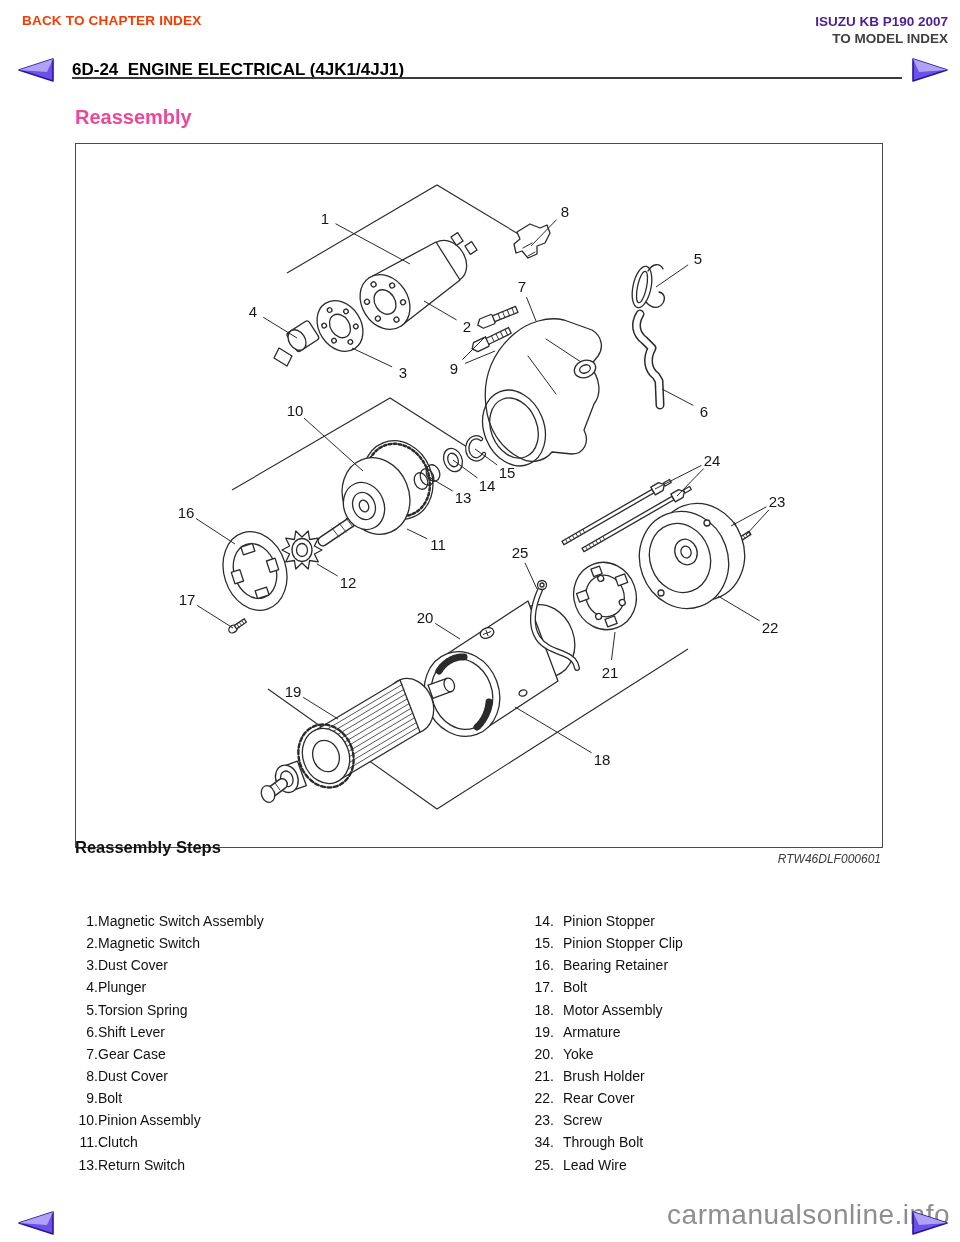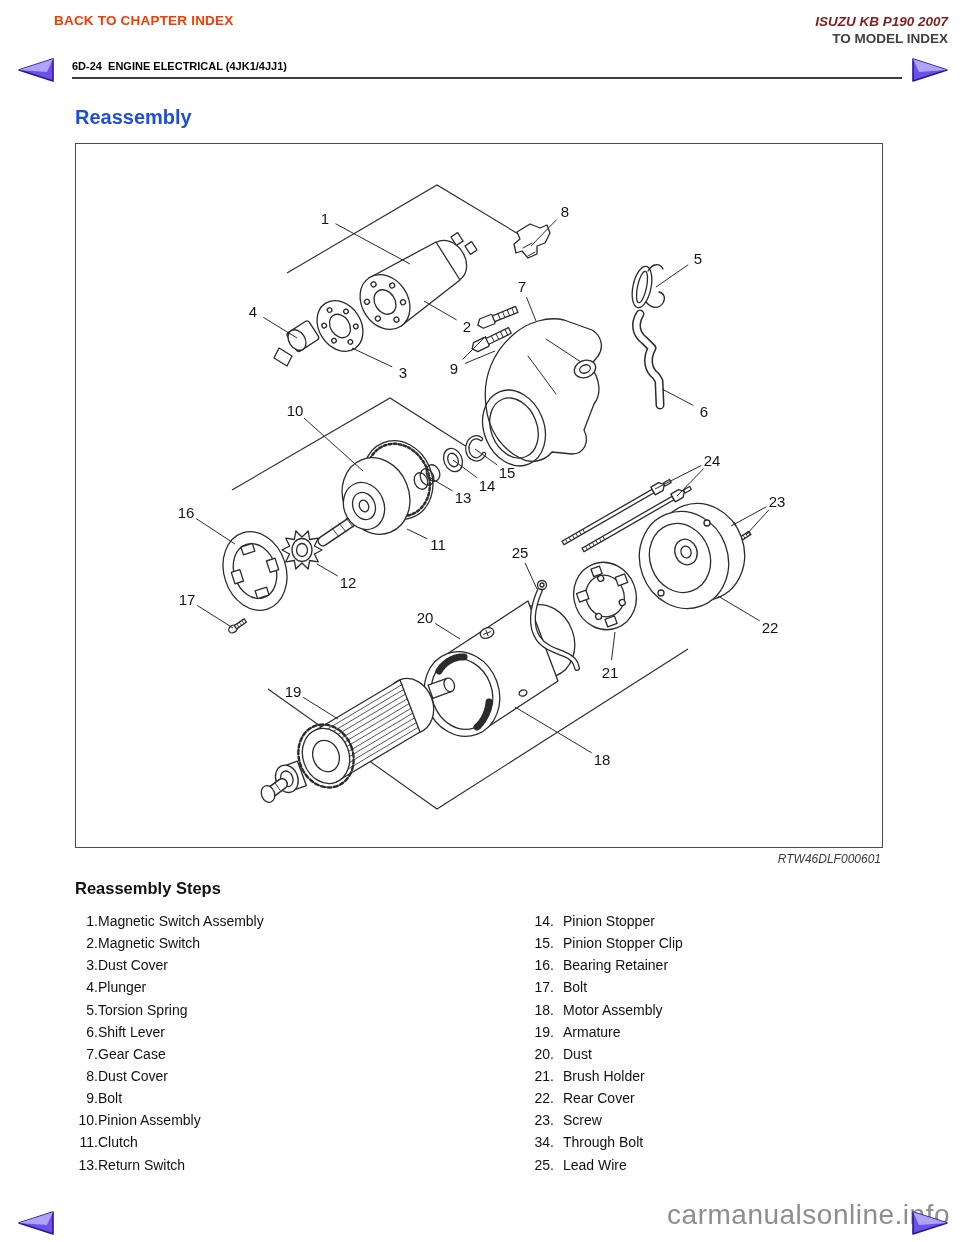--- a/index.html
+++ b/index.html
@@ -1,39 +1,39 @@
 <!DOCTYPE html>
 <html><head>
 <meta charset="utf-8">
 <style>
   html,body{margin:0;padding:0;background:#fff;}
   body{font-family:"Liberation Sans","DejaVu Sans",sans-serif;color:#111;}
   #page{position:relative;width:960px;height:1242px;background:#fff;overflow:hidden;}
 
-  .navlink{position:absolute;font-weight:bold;font-size:13.5px;letter-spacing:.2px;cursor:pointer;text-decoration:none;margin-left:32px;}
+  .navlink{position:absolute;font-weight:bold;font-size:13.5px;letter-spacing:.2px;cursor:pointer;text-decoration:none;}
   #back-link{left:22px;top:13px;}
   #right-titles{position:absolute;right:12px;top:13px;text-align:right;font-weight:bold;font-size:13.5px;line-height:17px;}
   #right-titles div{cursor:pointer;}
 
   .navarrow{position:absolute;width:40px;height:30px;cursor:pointer;}
   #arrow-top-left{left:16px;top:55px;}
   #arrow-top-right{left:910px;top:55px;}
   #arrow-bottom-left{left:16px;top:1208px;}
   #arrow-bottom-right{left:910px;top:1208px;z-index:5;}
 
-  #section-header{position:absolute;left:72px;top:60px;font-weight:bold;font-size:11px;color:#000;white-space:pre;}
+  #section-header{position:absolute;left:72px;top:60px;font-weight:bold;font-size:17px;color:#000;white-space:pre;}
   #section-underline{position:absolute;left:72px;top:77px;width:830px;height:2px;background:#3c3c3c;}
 
-  #page-title{position:absolute;left:75px;top:106px;font-weight:bold;font-size:20px;color:#1d4ed8;}
+  #page-title{position:absolute;left:75px;top:106px;font-weight:bold;font-size:20px;color:#ec4899;}
 
   #figure-box{position:absolute;left:75px;top:143px;width:806px;height:703px;border:1px solid #4a4a4a;background:#fff;}
   #figure-box svg{display:block;}
   #ref-code{position:absolute;left:75px;top:852px;width:806px;text-align:right;font-size:12px;color:#3a3a3a;font-style:italic;}
 
-  #steps-heading{position:absolute;left:75px;top:879px;font-weight:bold;font-size:16.5px;}
+  #steps-heading{position:absolute;left:75px;top:838px;font-weight:bold;font-size:16.5px;}
   .steps-col{position:absolute;top:910px;font-size:14px;}
   #steps-left{left:63px;}
   #steps-right{left:509px;}
   .step-row{display:flex;height:22.15px;align-items:center;}
   .step-num{width:35px;text-align:right;flex:0 0 auto;}
   #steps-right .step-num{width:45px;}
   .step-label{}
   #steps-right .step-label{margin-left:9px;text-align:center;}
 
   #watermark{position:absolute;right:10px;top:1199px;font-size:28px;color:#8e8e8e;letter-spacing:.5px;cursor:pointer;z-index:2;}
@@ -42,21 +42,21 @@
   .callout-text{font-family:"Liberation Sans","DejaVu Sans",sans-serif;font-size:15px;fill:#151515;}
 </style>
 </head>
 <body>
 
 <div id="page">
 
   <a id="back-link" class="navlink" style="color: rgb(245, 59, 0);">BACK TO CHAPTER INDEX</a>
 
   <div id="right-titles">
-    <div id="brand-title" style="color: #7f1d1d; font-style: italic;">ISUZU KB P190 2007</div>
+    <div id="brand-title" style="color: #4c1d95;">ISUZU KB P190 2007</div>
     <div id="model-link" style="color: #404040;">TO MODEL INDEX</div>
   </div>
 
   <div class="navarrow" id="arrow-top-left">
     <svg width="40" height="30" viewBox="0 0 40 30">
       <polygon points="37,4 3,15 37,26" fill="#6c50e8" stroke="#2a1596" stroke-width="1.6" stroke-linejoin="round"></polygon>
       <polygon points="37,4 3,15 31,17" fill="#b0a2f6"></polygon>
     </svg>
   </div>
   <div class="navarrow" id="arrow-top-right">
@@ -466,21 +466,21 @@
       <div class="step-row">
         <span class="step-num">18.</span>
         <span class="step-label">Motor Assembly</span>
       </div>
       <div class="step-row">
         <span class="step-num">19.</span>
         <span class="step-label">Armature</span>
       </div>
       <div class="step-row">
         <span class="step-num">20.</span>
-        <span class="step-label">Dust</span>
+        <span class="step-label">Yoke</span>
       </div>
       <div class="step-row">
         <span class="step-num">21.</span>
         <span class="step-label">Brush Holder</span>
       </div>
       <div class="step-row">
         <span class="step-num">22.</span>
         <span class="step-label">Rear Cover</span>
       </div>
       <div class="step-row">

